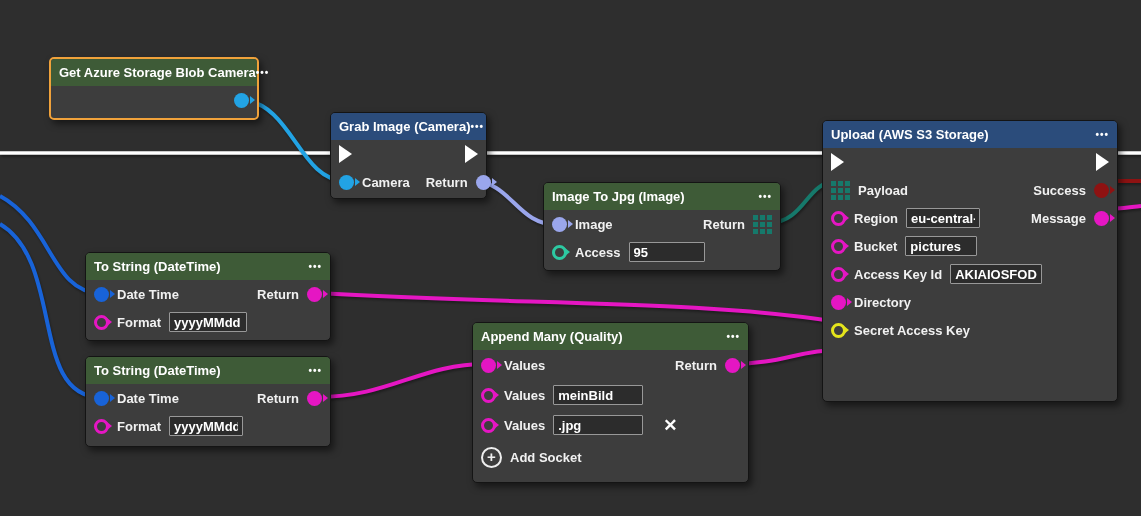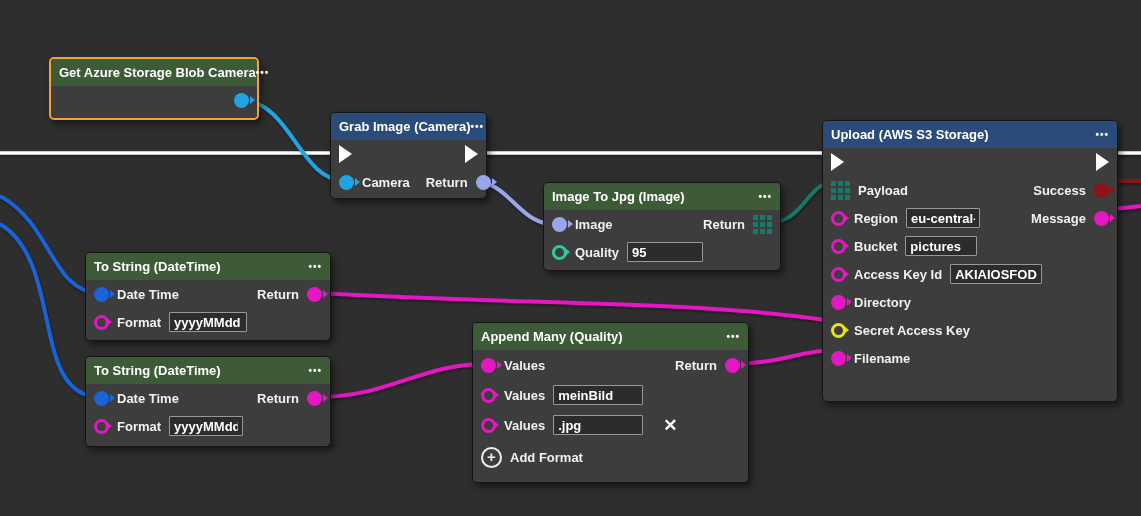--- a/index.html
+++ b/index.html
@@ -113,21 +113,21 @@
     </div>
     <div class="row">
       <span class="pin filled c-lav"></span>
       <span class="lbl">Image</span>
       <span class="spacer"></span>
       <span class="lbl">Return</span>
       <span class="gridpin"></span>
     </div>
     <div class="row">
       <span class="pin ring c-teal"></span>
-      <span class="lbl">Quality</span>
+      <span class="lbl">Access</span>
       <input class="field w60" value="95" style="">
     </div>
   </div>
 
   <div class="node" style="left:822px;top:120px;width:296px;height:282px;">
     <div class="hdr hdr-blue">
       <span class="title">Upload (AWS S3 Storage)</span>
       <span class="menu">•••</span>
     </div>
     <div class="row">
@@ -161,24 +161,20 @@
       <input class="field w92" value="AKIAIOSFODNN" style="">
     </div>
     <div class="row">
       <span class="pin filled c-mag"></span>
       <span class="lbl">Directory</span>
     </div>
     <div class="row">
       <span class="pin ring c-yellow"></span>
       <span class="lbl">Secret Access Key</span>
     </div>
-    <div class="row">
-      <span class="pin filled c-mag"></span>
-      <span class="lbl">Filename</span>
-    </div>
   </div>
 
   <div class="node" style="left:85px;top:252px;width:246px;height:89px;">
     <div class="hdr hdr-green">
       <span class="title">To String (DateTime)</span>
       <span class="menu">•••</span>
     </div>
     <div class="row">
       <span class="pin filled c-blue"></span>
       <span class="lbl">Date Time</span>
@@ -230,17 +226,17 @@
       <input class="field w90" value="meinBild" style="">
     </div>
     <div class="row">
       <span class="pin ring c-mag"></span>
       <span class="lbl">Values</span>
       <input class="field w90" value=".jpg" style="">
       <span class="del">✕</span>
     </div>
     <div class="row row-add">
       <span class="addicon">+</span>
-      <span class="lbl">Add Format</span>
+      <span class="lbl">Add Socket</span>
     </div>
   </div>
 
 </div>
 
 </body></html>

